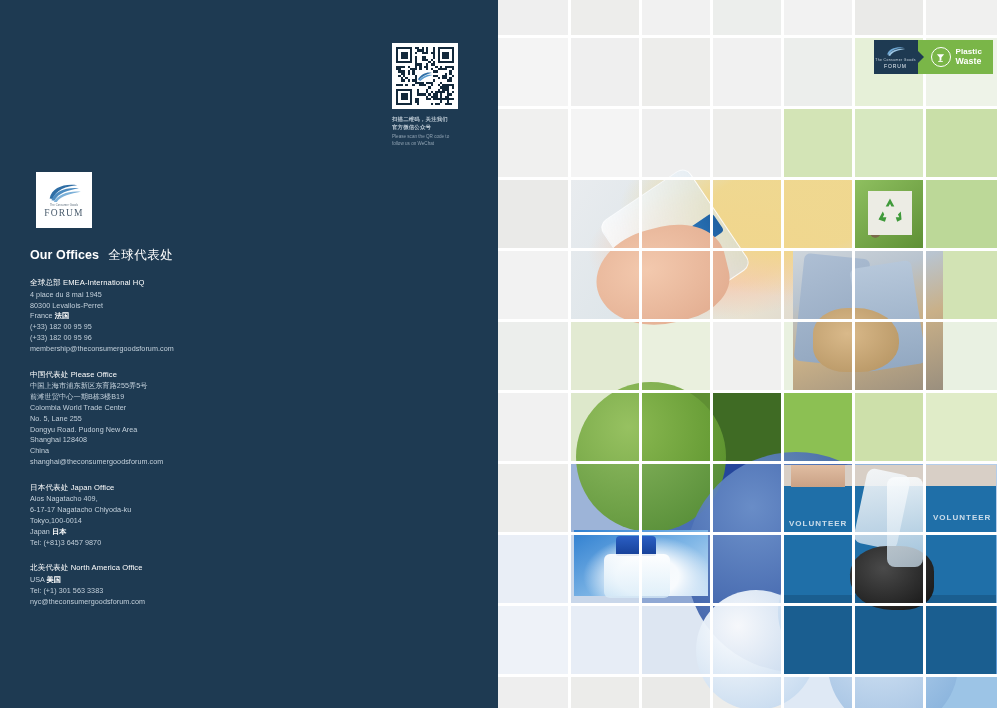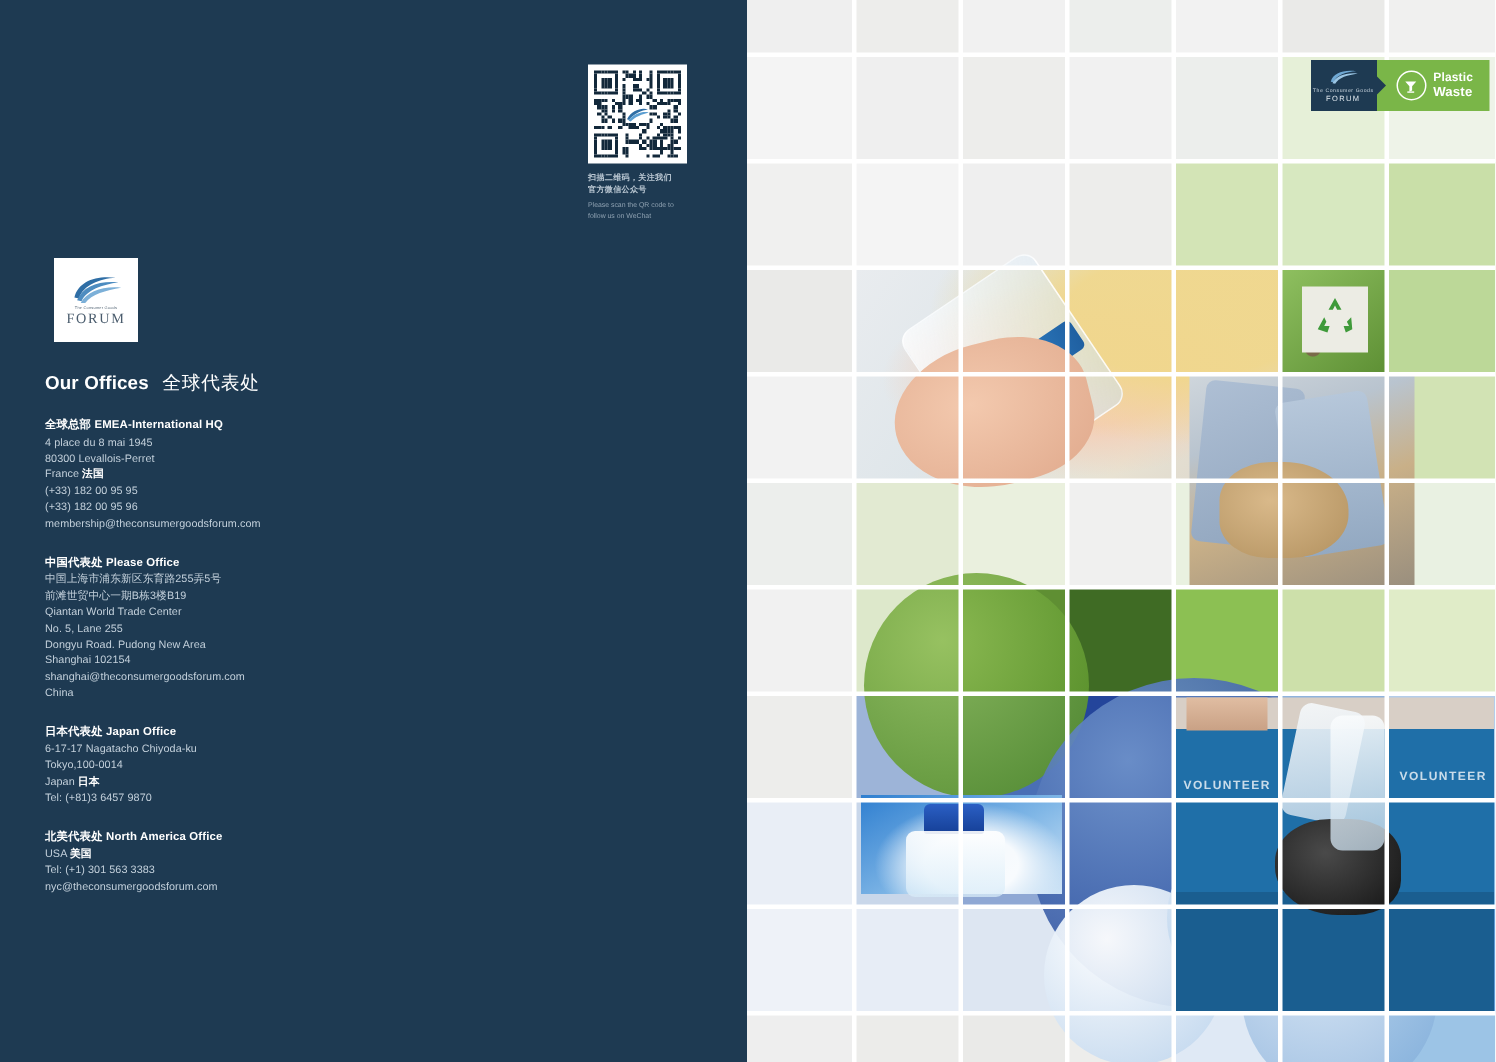--- a/index.html
+++ b/index.html
@@ -62,21 +62,21 @@
     display:flex; align-items:baseline; gap:9px;
     color:#ffffff;
   }
   .offices-head .en { font-size:12.5px; font-weight:bold; letter-spacing:.1px; }
   .offices-head .cn { font-size:12.5px; font-weight:normal; letter-spacing:.5px; }
 
   
   .offices { position:absolute; left:30px; top:277px; width:300px; }
   .office { margin-bottom:14px; }
   .office-title {
-    color:#ffffff; font-size:7.6px; font-weight:bold;
+    color:#ffffff; font-size:7.6px; font-weight:normal;
     line-height:1.55; margin-bottom:1px; letter-spacing:.1px;
   }
   .office-line {
     color:#c3d0db; font-size:7.2px; line-height:1.5; letter-spacing:.05px;
   }
   .office-line b { color:#ffffff; font-weight:bold; }
 
   
   .right-panel {
     position:relative; width:499px; height:708px; flex:0 0 499px;
@@ -469,29 +469,30 @@
           <div class="office-line">80300 Levallois-Perret</div>
           <div class="office-line">France <b>法国</b></div>
           <div class="office-line">(+33) 182 00 95 95</div>
           <div class="office-line">(+33) 182 00 95 96</div>
           <div class="office-line">membership@theconsumergoodsforum.com</div>
         </div>
         <div class="office">
           <div class="office-title">中国代表处 Please Office</div>
           <div class="office-line">中国上海市浦东新区东育路255弄5号</div>
           <div class="office-line">前滩世贸中心一期B栋3楼B19</div>
-          <div class="office-line">Qiantan World Trade Center</div>
+          <div class="office-line">Colombia World Trade Center</div>
           <div class="office-line">No. 5, Lane 255</div>
           <div class="office-line">Dongyu Road. Pudong New Area</div>
-          <div class="office-line">Shanghai 102154</div>
+          <div class="office-line">Shanghai 128408</div>
+          <div class="office-line">China</div>
           <div class="office-line">shanghai@theconsumergoodsforum.com</div>
-          <div class="office-line">China</div>
         </div>
         <div class="office">
           <div class="office-title">日本代表处 Japan Office</div>
+          <div class="office-line">Aios Nagatacho 409,</div>
           <div class="office-line">6-17-17 Nagatacho Chiyoda-ku</div>
           <div class="office-line">Tokyo,100-0014</div>
           <div class="office-line">Japan <b>日本</b></div>
           <div class="office-line">Tel: (+81)3 6457 9870</div>
         </div>
         <div class="office">
           <div class="office-title">北美代表处 North America Office</div>
           <div class="office-line">USA <b>美国</b></div>
           <div class="office-line">Tel: (+1) 301 563 3383</div>
           <div class="office-line">nyc@theconsumergoodsforum.com</div>

